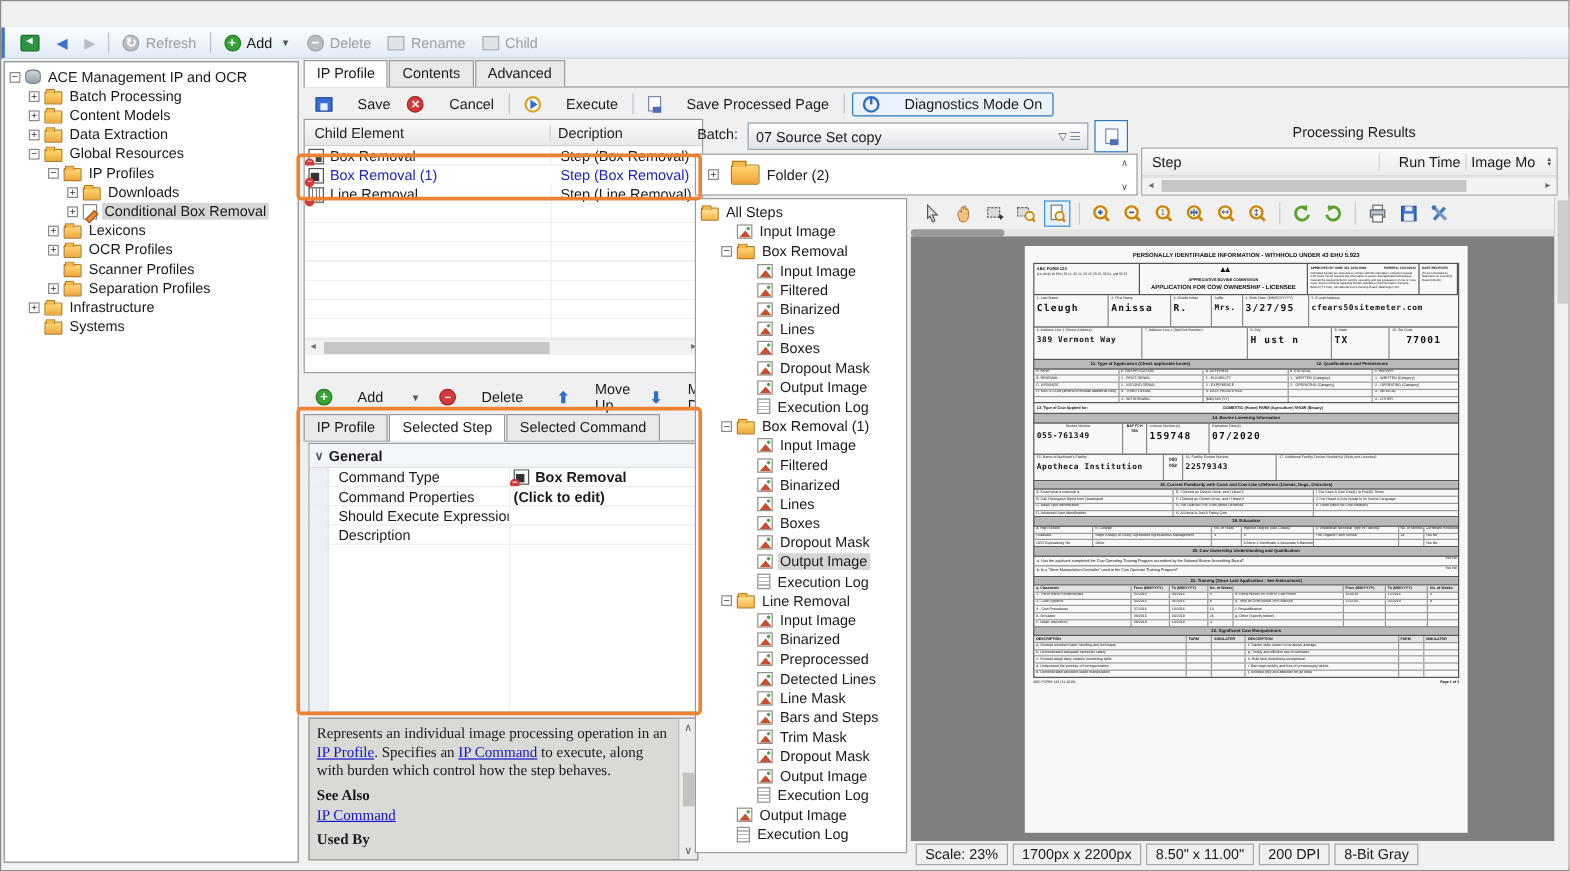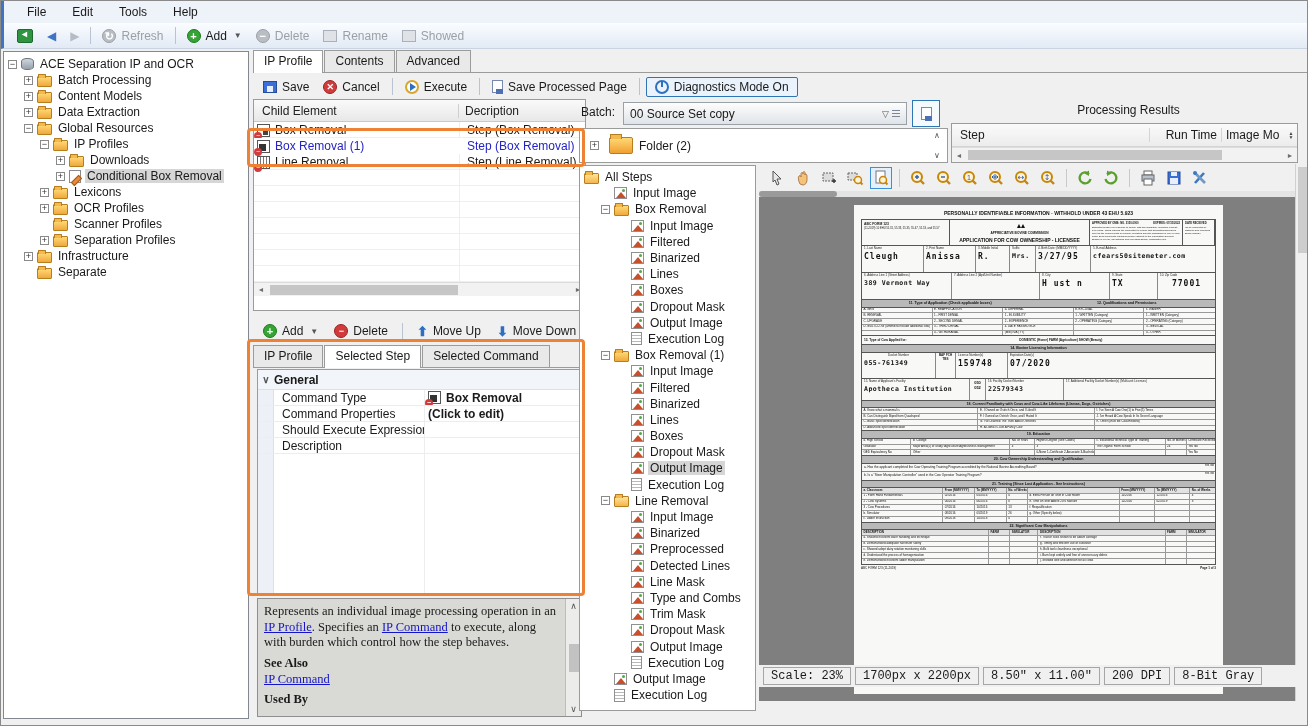--- a/index.html
+++ b/index.html
@@ -54,21 +54,21 @@
   .ic-img::after { content:""; position:absolute; left:1px; bottom:0; border-left:5px solid transparent; border-right:5px solid transparent; border-bottom:6px solid #c6502e; }
   .ic-img::before { content:""; position:absolute; right:1px; top:1px; width:3px; height:3px; border-radius:50%; background:#58a44c; }
   .ic-log { width:11px; height:13px; background:repeating-linear-gradient(#fff 0 2px, #b9b9b9 2px 3px); border:1px solid #909090; }
 
   
   .tabs { display:flex; align-items:flex-end; height:22px; }
   .tab { padding:3px 10px 4px; border:1px solid #9b9b9b; border-bottom:none; background:#e9e9e9; margin-right:1px; font-size:12px; }
   .tab.active { background:#fff; position:relative; top:1px; padding-bottom:5px; }
   .tabs1 { left:252px; top:50px; width:1056px; height:22px; border-bottom:1px solid #9b9b9b; }
   .cmd-toolbar { left:252px; top:73px; width:1056px; height:25px; display:flex; align-items:center; gap:2px; padding-left:4px; background:#f0f0f0; }
-  .cbtn { display:flex; align-items:center; gap:5px; padding:2px 6px; font-size:12px; }
+  .cbtn { display:flex; align-items:center; gap:21px; padding:2px 6px; font-size:12px; }
   .cbtn.highlight { border:1px solid #2e75b6; background:#eaf3fc; border-radius:2px; padding:2px 8px; }
   .ic-save { width:14px; height:12px; background:#3a6fd8; border:1px solid #274c96; position:relative; }
   .ic-save::after { content:""; position:absolute; left:3px; top:4px; width:6px; height:6px; background:#e8eefc; }
   .ic-cancel { width:14px; height:14px; border-radius:50%; background:#d23b3b; border:1px solid #9a2323; color:#fff; font-size:9px; font-weight:bold; text-align:center; line-height:12px; }
   .ic-exec { width:14px; height:14px; border-radius:50%; background:#fff; border:2px solid #d9a62a; position:relative; }
   .ic-exec::after { content:""; position:absolute; left:3px; top:1px; border-left:6px solid #2f6fc2; border-top:4px solid transparent; border-bottom:4px solid transparent; }
   .ic-page { width:11px; height:13px; background:#fff; border:1px solid #7a88b0; position:relative; }
   .ic-page::after { content:""; position:absolute; right:-1px; bottom:-2px; width:7px; height:5px; background:#4d6fb3; }
   .ic-power { width:14px; height:14px; border-radius:50%; border:2px solid #2f6fc2; position:relative; }
   .ic-power::after { content:""; position:absolute; left:4px; top:-1px; width:2px; height:6px; background:#2f6fc2; }
@@ -151,21 +151,21 @@
   .vt-ic { width:22px; height:22px; display:flex; align-items:center; justify-content:center; }
   .vt-ic.active { border:1px solid #3f8fd6; background:#e4f0fb; }
   .vt-sep { width:1px; height:18px; background:#c9c9c9; margin:0 3px; }
   .under-scroll { left:758px; top:190px; width:536px; height:6px; background:#e4e4e4; }
   .under-scroll .thumb { width:78px; height:6px; background:#9a9a9a; border-radius:3px; }
   .viewer { left:758px; top:196px; width:536px; height:504px; background:#7f7f7f; overflow:hidden; }
   .doc-vscroll { left:1294px; top:163px; width:14px; height:537px; background:#f0f0f0; border-left:1px solid #d0d0d0; }
   .doc-vscroll .vthumb2 { margin:3px 2px; width:10px; height:86px; background:#cdcdcd; }
 
   
-  .statusbar { left:758px; top:664px; width:550px; height:22px; display:flex; align-items:center; gap:4px; padding-left:4px; background:#f0f0f0;font-family:Liberation Mono, monospace; }
+  .statusbar { left:758px; top:700px; width:550px; height:22px; display:flex; align-items:center; gap:4px; padding-left:4px; background:#f0f0f0; }
   .scell { border:1px solid #a6a6a6; background:#f0f0f0; padding:1px 7px; white-space:nowrap; }
 
   
   .page { position:absolute; left:95px; top:8px; width:369px; height:489px; background:#f8f8f6; color:#111; font-size:3.2px; line-height:1.25; padding:3px 7px; }
   .doc-title { text-align:center; font-weight:bold; font-size:5px; margin:2px 0 3px; }
   .dtable { border:1px solid #555; }
   .drow { display:flex; border-bottom:1px solid #888; }
   .drow:last-child { border-bottom:none; }
   .dcell { border-right:1px solid #888; padding:1px 2px; overflow:hidden; position:relative; }
   .dcell:last-child { border-right:none; }
@@ -190,26 +190,20 @@
   .yn { position:absolute; right:1px; top:0.5px; font-size:3px; }
 
   
   .anno { border:3px solid #ee8234; border-radius:4px; pointer-events:none; z-index:50; }
 </style>
 </head>
 <body>
 
 <div class="app">
 
-  <div class="abs menubar">
-    <span class="mitem">File</span>
-    <span class="mitem">Edit</span>
-    <span class="mitem">Tools</span>
-    <span class="mitem">Help</span>
-  </div>
 
   <div class="abs main-toolbar">
     <span class="tbtn">
         <span class="nav-green"></span>
       </span>
     <span class="tbtn">
         <span class="arrow-glyph" style="color:#3f74c4">◀</span>
       </span>
     <span class="tbtn disabled">
         <span class="arrow-glyph" style="color:#b4bcc6">▶</span>
@@ -228,30 +222,30 @@
     <span class="tbtn disabled">
         <span class="circle-ic c-gray">−</span>
         <span>Delete</span>
       </span>
     <span class="tbtn disabled">
         <span class="mini-ic"></span>
         <span>Rename</span>
       </span>
     <span class="tbtn disabled">
         <span class="mini-ic"></span>
-        <span>Showed</span>
+        <span>Child</span>
       </span>
   </div>
 
   <div class="abs left-panel">
     <div class="tree" style="padding-top:4px">
         <div class="trow" style="padding-left: 4px;">
           <span class="exp">−</span>
           <span class="ticon ic-db"></span>
-          <span class="tlabel">ACE Separation IP and OCR</span>
+          <span class="tlabel">ACE Management IP and OCR</span>
         </div>
         <div class="trow" style="padding-left: 20px;">
           <span class="exp">+</span>
           <span class="ticon ic-folder-gear"></span>
           <span class="tlabel">Batch Processing</span>
         </div>
         <div class="trow" style="padding-left: 20px;">
           <span class="exp">+</span>
           <span class="ticon ic-folder-model"></span>
           <span class="tlabel">Content Models</span>
@@ -302,21 +296,21 @@
           <span class="tlabel">Separation Profiles</span>
         </div>
         <div class="trow" style="padding-left: 20px;">
           <span class="exp">+</span>
           <span class="ticon ic-folder-infra"></span>
           <span class="tlabel">Infrastructure</span>
         </div>
         <div class="trow" style="padding-left: 20px;">
           <span class="exp spacer"></span>
           <span class="ticon ic-folder-report"></span>
-          <span class="tlabel">Separate</span>
+          <span class="tlabel">Systems</span>
         </div>
       </div>
   </div>
 
   <div class="abs tabs tabs1">
     <span class="tab active">IP Profile</span>
     <span class="tab">Contents</span>
     <span class="tab">Advanced</span>
   </div>
 
@@ -444,21 +438,21 @@
     </div>
     <div class="vscroll">
       <span class="var">∧</span>
       <span class="vthumb"></span>
       <span class="var">∨</span>
     </div>
   </div>
 
   <span class="abs batch-label">Batch:</span>
   <div class="abs batch-combo">
-    <span class="txt">00 Source Set copy</span>
+    <span class="txt">07 Source Set copy</span>
     <span class="funnel">▽</span>
     <span class="mini-tree"></span>
   </div>
   <div class="abs batch-btn">
       <span class="ic-page"></span>
     </div>
 
   <div class="abs folder-panel">
     <div class="folder-row">
       <span class="exp">+</span>
@@ -598,21 +592,21 @@
           <span class="tlabel">Detected Lines</span>
         </div>
         <div class="trow" style="padding-left: 38px;">
           <span class="exp spacer"></span>
           <span class="ticon ic-img"></span>
           <span class="tlabel">Line Mask</span>
         </div>
         <div class="trow" style="padding-left: 38px;">
           <span class="exp spacer"></span>
           <span class="ticon ic-img"></span>
-          <span class="tlabel">Type and Combs</span>
+          <span class="tlabel">Bars and Steps</span>
         </div>
         <div class="trow" style="padding-left: 38px;">
           <span class="exp spacer"></span>
           <span class="ticon ic-img"></span>
           <span class="tlabel">Trim Mask</span>
         </div>
         <div class="trow" style="padding-left: 38px;">
           <span class="exp spacer"></span>
           <span class="ticon ic-img"></span>
           <span class="tlabel">Dropout Mask</span>

